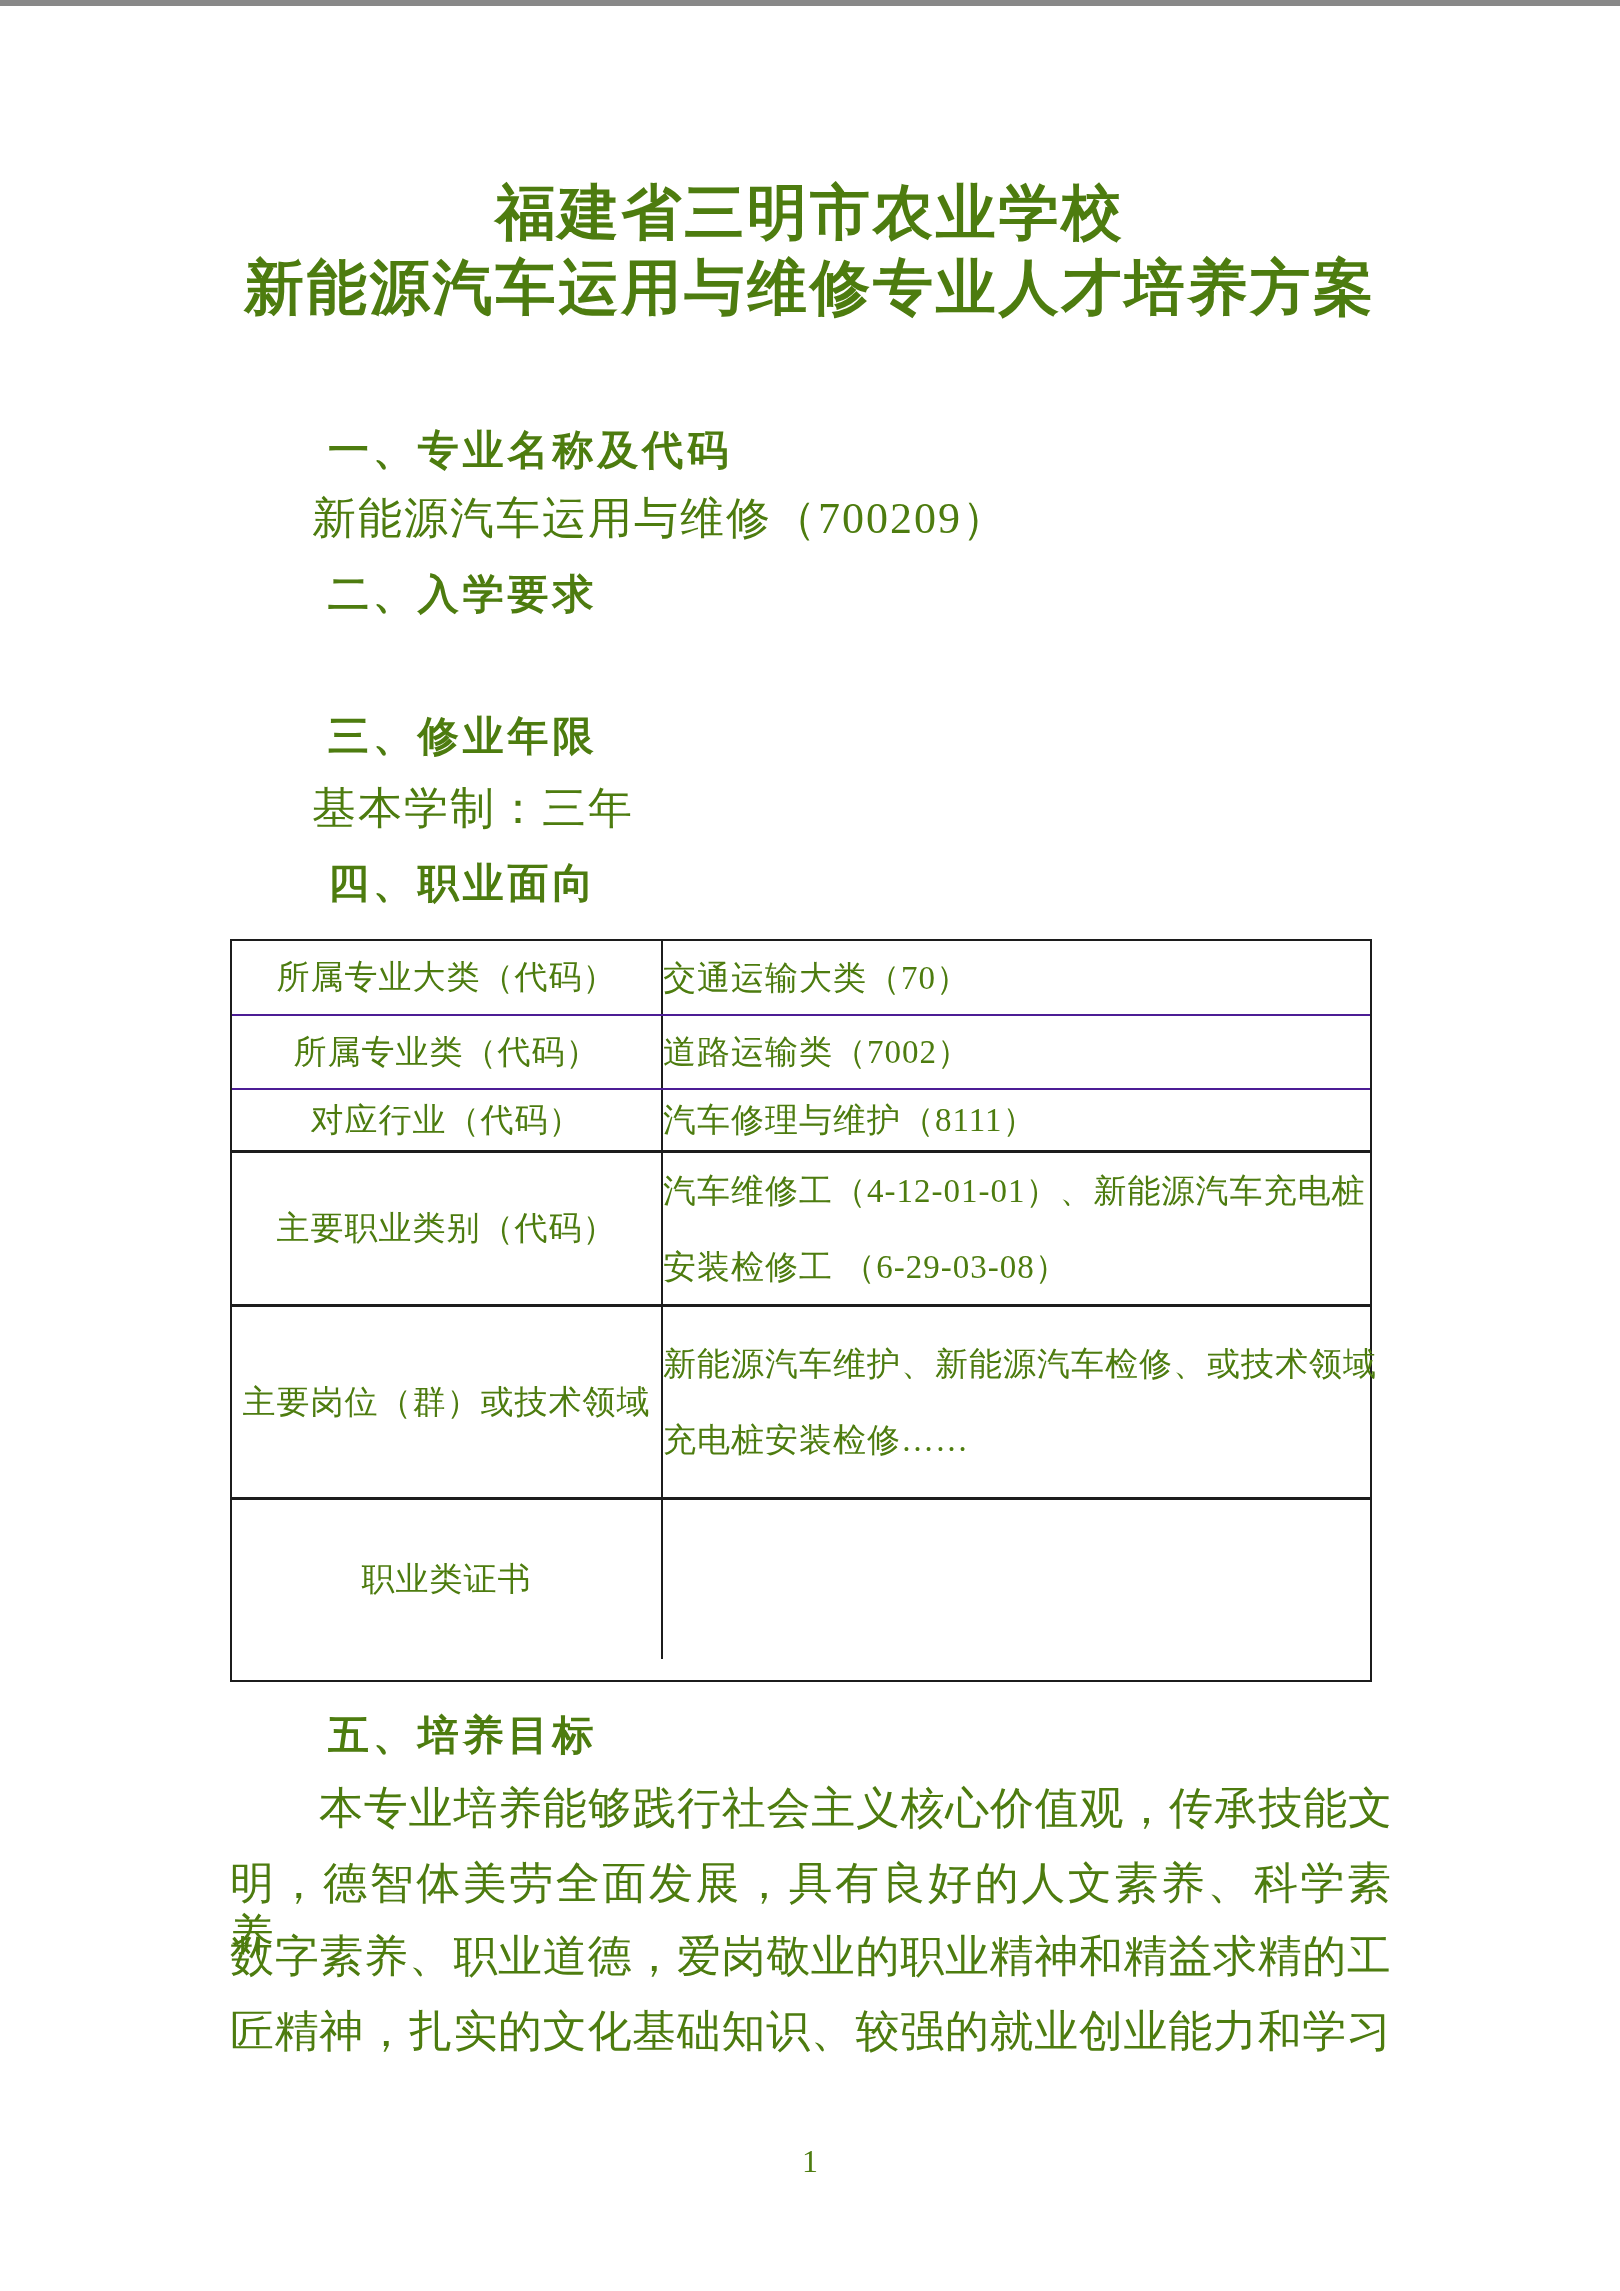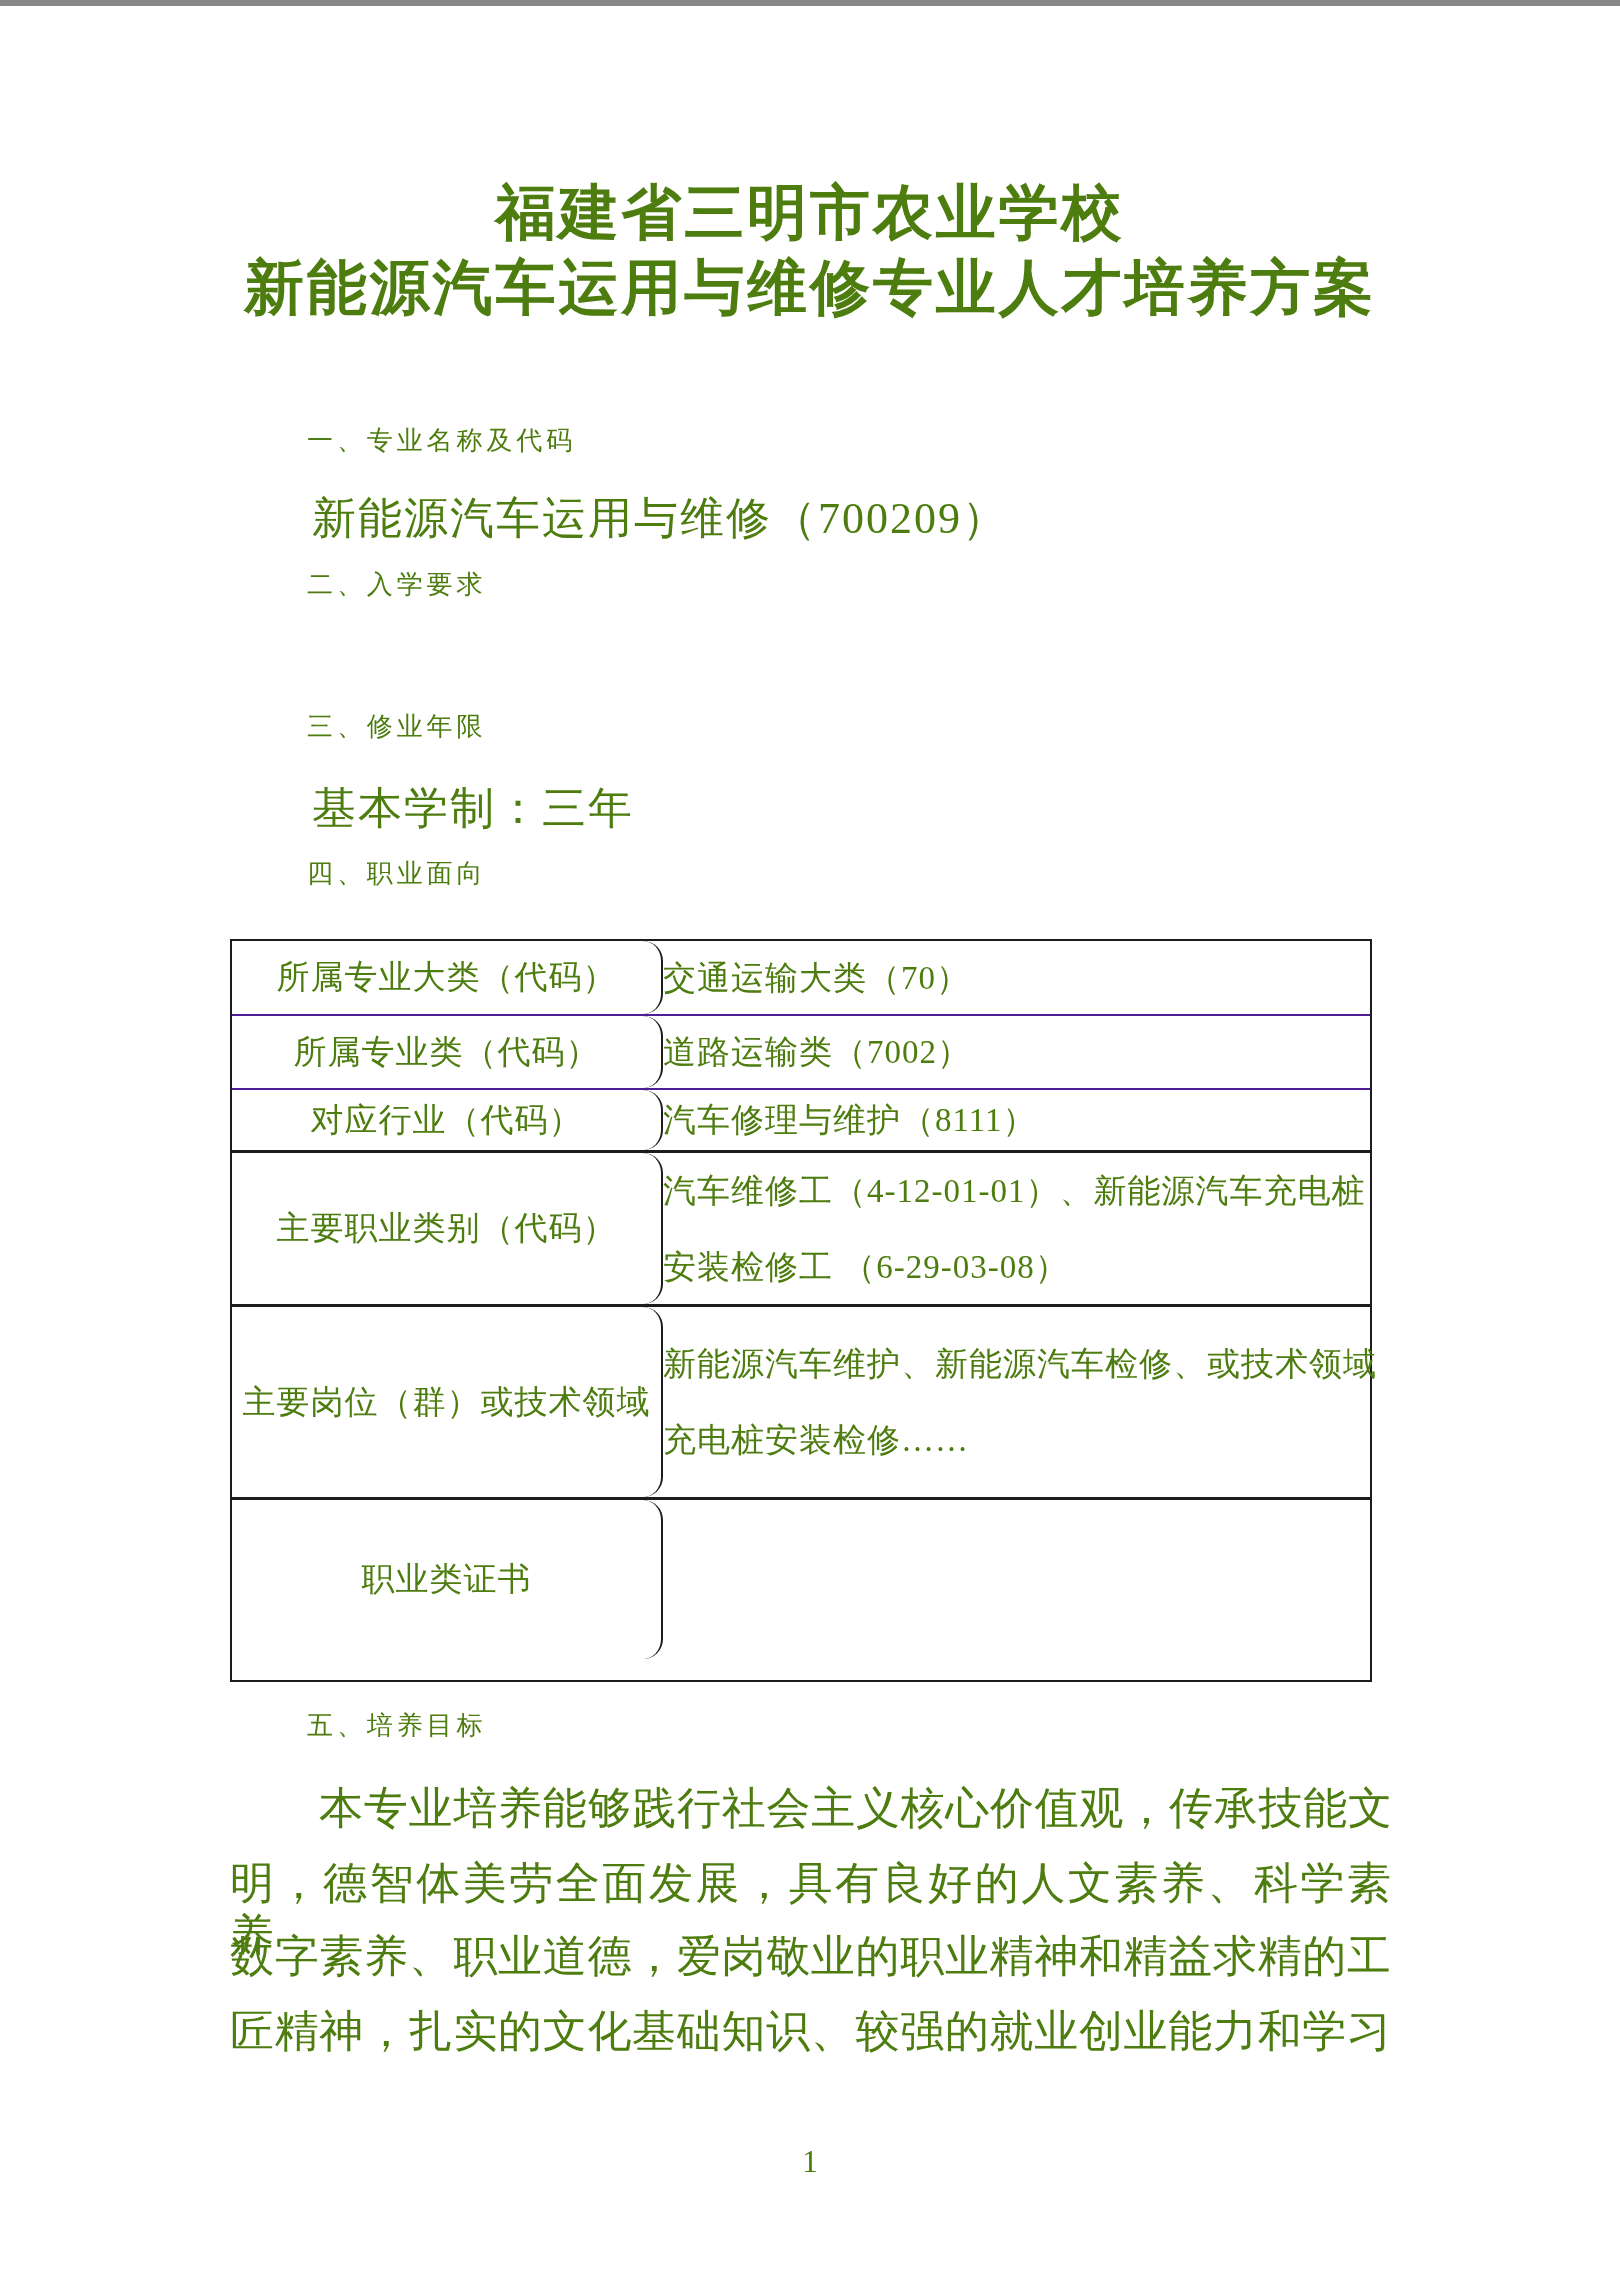--- a/index.html
+++ b/index.html
@@ -12,22 +12,22 @@
     font-family:"Liberation Serif","DejaVu Serif",serif;
     overflow:hidden;
   }
   .abs { position:absolute; white-space:nowrap; line-height:1.18; }
   .doc-title {
     left:0; width:100%;
     text-align:center;
     font-size:60px; font-weight:bold; letter-spacing:2.9px;
   }
   .sec-heading {
-    left:307px;
-    font-size:26px; font-weight:normal; letter-spacing:3.9px;
+    left:328px;
+    font-size:41px; font-weight:bold; letter-spacing:3.9px;
   }
   .sec-body {
     left:312px;
     font-size:44px; letter-spacing:2px;
   }
   
   .jobs-table {
     position:absolute; left:230px; top:933px;
     width:1142px; height:743px;
     border:2.9px solid #1c1c1c;
@@ -37,21 +37,20 @@
   .trow { display:flex; box-sizing:border-box; flex:0 0 auto; }
   .trow.sep-thin  { border-top:2px solid #4c1d95; }
   .trow.sep-thick { border-top:3.9px solid #1c1c1c; }
   .tc-label {
     width:431px; flex:0 0 431px;
     border-right:2px solid #1c1c1c;
     box-sizing:border-box;
     display:flex; align-items:center; justify-content:center;
     font-size:33px; letter-spacing:1px;
     text-align:center;
-    border-radius:20px;
   }
   .tc-value {
     flex:1 1 auto;
     display:flex; flex-direction:column; justify-content:center;
     font-size:33px; letter-spacing:1px;
   }
   .tc-value .vline { line-height:76px; white-space:nowrap; }
   
   .pline {
     position:absolute; left:230px; width:1161px;

